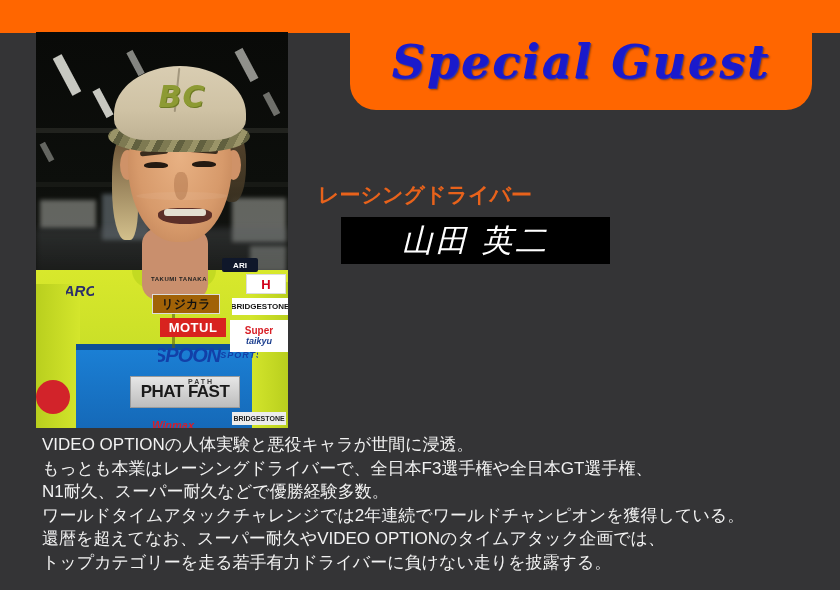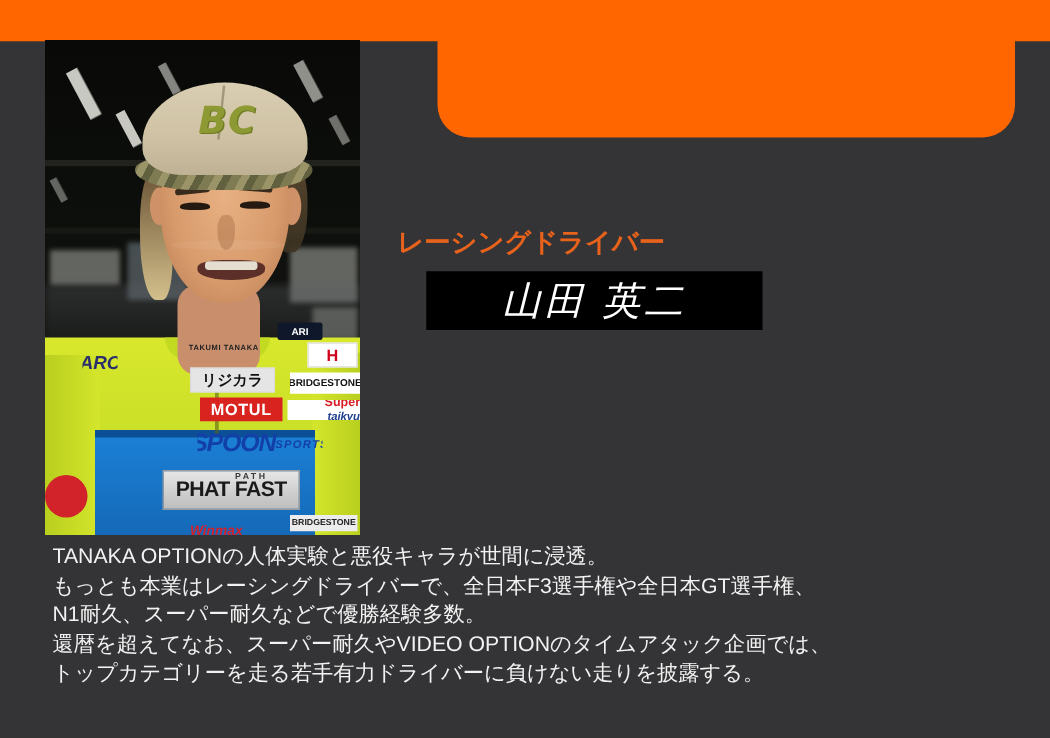--- a/index.html
+++ b/index.html
@@ -112,42 +112,42 @@
     background:linear-gradient(90deg,#b9cf1e,#d4e62c); }
   .shoulder-r{ position:absolute; left:214px; top:250px; width:38px; height:146px;
     background:linear-gradient(270deg,#b9cf1e,#d4e62c); }
   .collar{ position:absolute; left:96px; top:238px; width:84px; height:18px;
     background:#c3da22; border-radius:0 0 18px 18px; }
   .zip{ position:absolute; left:136px; top:244px; width:3px; height:72px;
     background:rgba(90,100,20,.6); }
 
   .lg{ position:absolute; display:flex; align-items:center; justify-content:center;
     font-family:"Liberation Sans", sans-serif; font-weight:bold; overflow:hidden; }
-  .lg-rijicara{ left:116px; top:262px; width:68px; height:20px; background:#e5e5e5;
+  .lg-rijicara{ left:116px; top:262px; width:68px; height:20px; background:#a16207;
     color:#111; font-size:12px; border:1px solid #dcdcdc; }
   .lg-motul{ left:124px; top:286px; width:66px; height:19px; background:#d8231f;
     color:#fff; font-size:13px; letter-spacing:.5px; }
   .lg-spoon{ left:122px; top:308px; width:100px; height:30px; color:#1240a8;
     font-size:20px; font-style:italic; letter-spacing:-1px; }
   .lg-spoon small{ font-size:9px; letter-spacing:1px; }
   .lg-phat{ left:94px; top:344px; width:110px; height:32px;
     background:linear-gradient(180deg,#e6e6e6,#bdbdbd); color:#1a1a1a; font-size:17px;
     letter-spacing:-.5px; border:1px solid #9b9b9b; }
   .lg-path{ position:absolute; left:152px; top:346px; color:#3a3a3a;
     font-size:7px; letter-spacing:2px; font-weight:bold; }
   .lg-winmax{ left:106px; top:386px; width:62px; height:14px; color:#d41f2a;
     font-size:11px; font-style:italic;text-decoration:underline; }
   .lg-bs1{ left:196px; top:266px; width:56px; height:17px; background:#fff;
     color:#111; font-size:8px; }
   .lg-bs2{ left:196px; top:380px; width:54px; height:13px; background:#ececec;
     color:#222; font-size:7px; }
   .lg-honda{ left:210px; top:242px; width:40px; height:20px; background:#fff;
     color:#d0021b; font-size:13px; border:1px solid #ddd; }
-  .lg-taikyu{ left:194px; top:288px; width:58px; height:16px; background:#fff;
-    color:#1c3f8f; font-size:9px; flex-direction:column; line-height:10px;align-items:flex-end; }
+  .lg-taikyu{ left:194px; top:288px; width:58px; height:32px; background:#fff;
+    color:#1c3f8f; font-size:9px; flex-direction:column; line-height:10px; }
   .lg-taikyu b{ color:#d81f26; font-size:10px; }
   .lg-ari{ left:186px; top:226px; width:36px; height:14px; background:#0f172a;
     color:#fff; font-size:8px; border-radius:2px; }
   .lg-arc{ left:30px; top:252px; width:28px; height:12px; color:#2b2f6b;
     font-size:15px; font-style:italic; }
   .lg-tanaka{ left:108px; top:240px; width:70px; height:14px; color:#222;
     font-size:6px; letter-spacing:.5px; }
   .lg-reddot{ position:absolute; left:0px; top:348px; width:34px; height:34px;
     background:#d2232a; border-radius:50%; }
 
@@ -172,20 +172,21 @@
   }
   .bio div{ height:23.6px; }
 </style>
 </head>
 <body>
 
 <div id="stage">
 
   <div class="banner-topbar"></div>
   <div class="banner-tab"></div>
+  <div class="banner-title">Special Guest</div>
 
   <div class="photo">
     <div class="ph-bg"></div>
     <div class="rail r1"></div>
     <div class="rail r2"></div>
     <div class="lt l1"></div>
     <div class="lt l2"></div>
     <div class="lt l3"></div>
     <div class="lt l4"></div>
     <div class="lt l5"></div>
@@ -245,20 +246,21 @@
     <div class="lg lg-bs2">BRIDGESTONE</div>
     <div class="lg-reddot"></div>
   </div>
 
   <div class="role">レーシングドライバー</div>
   <div class="namebox">
     <span>山田 英二</span>
   </div>
 
   <div class="bio">
-    <div>TANAKA OPTIONの人体実験と悪役キャラが世間に浸透。</div>
+    <div>VIDEO OPTIONの人体実験と悪役キャラが世間に浸透。</div>
     <div>もっとも本業はレーシングドライバーで、全日本F3選手権や全日本GT選手権、</div>
     <div>N1耐久、スーパー耐久などで優勝経験多数。</div>
+    <div>ワールドタイムアタックチャレンジでは2年連続でワールドチャンピオンを獲得している。</div>
     <div>還暦を超えてなお、スーパー耐久やVIDEO OPTIONのタイムアタック企画では、</div>
     <div>トップカテゴリーを走る若手有力ドライバーに負けない走りを披露する。</div>
   </div>
 
 </div>
 
 </body></html>

